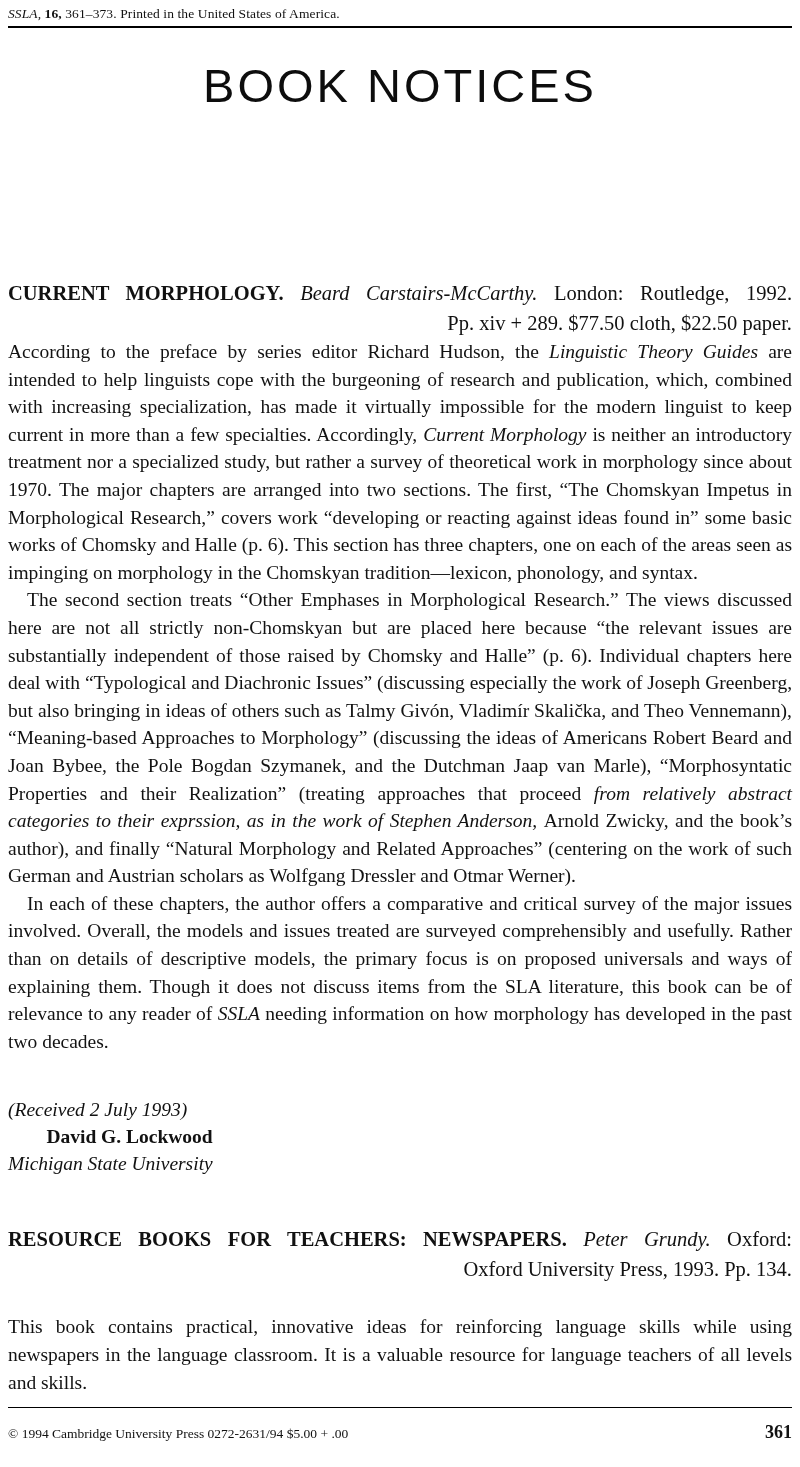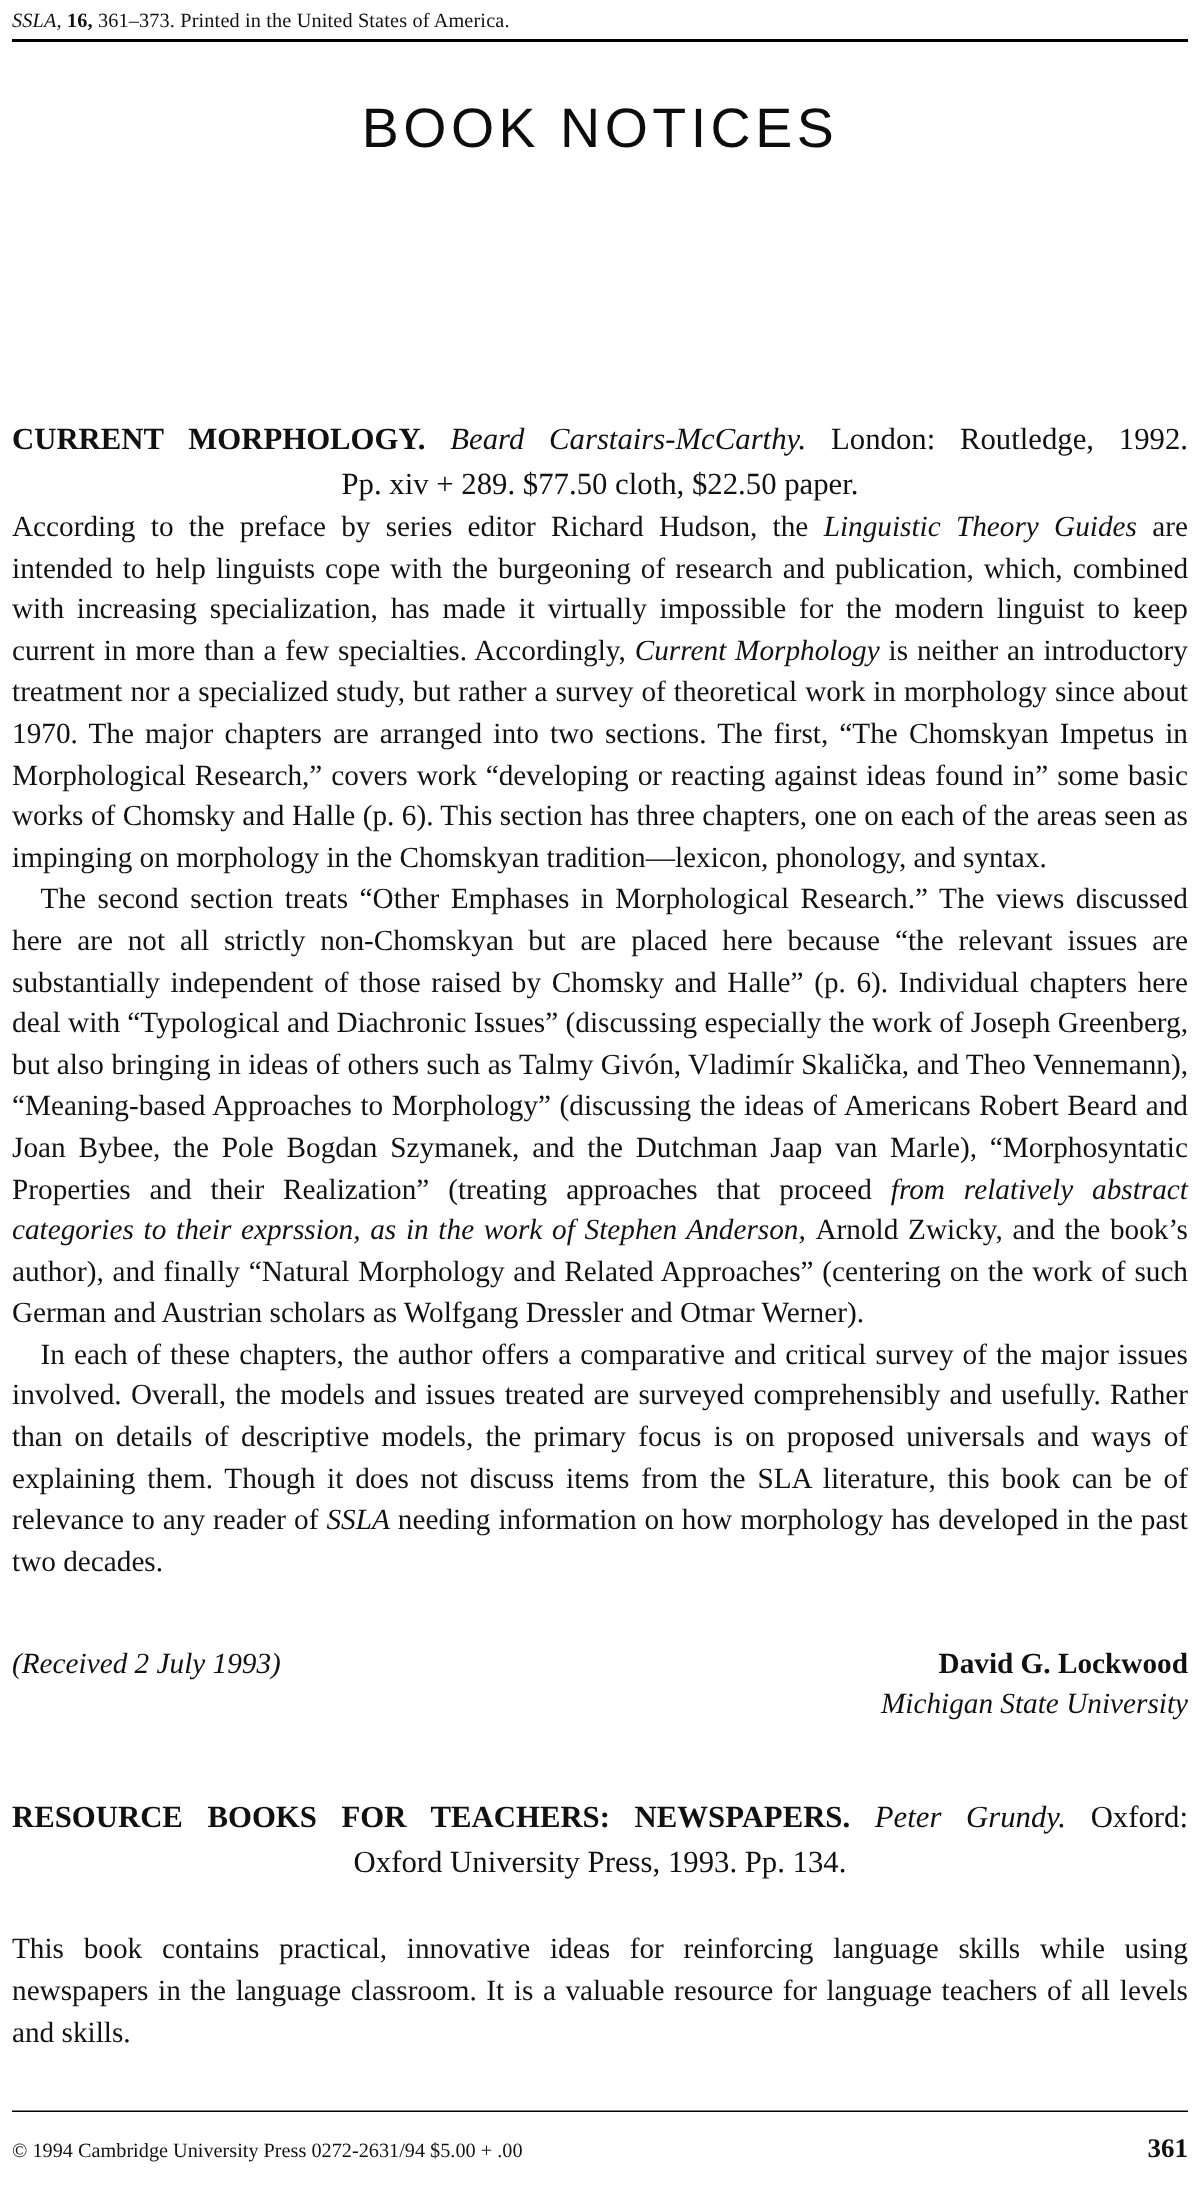--- a/index.html
+++ b/index.html
@@ -27,54 +27,55 @@
     letter-spacing: 0.1px;
   }
   .rule { background: #000; }
   .top-rule { height: 2px; margin-top: 4px; }
 
   .page-title {
     margin-top: 33px;
     text-align: center;
     font-family: "Liberation Sans", sans-serif;
     font-weight: 400;
-    font-size: 37px;
+    font-size: 47px;
     line-height: 50px;
     letter-spacing: 3px;
     color: #0d0d0d;
   }
 
   .review1-heading { margin-top: 167px; }
   .review2-heading { margin-top: 47px; }
   .review-heading {
     font-size: 20.5px;
     line-height: 30px;
   }
   .heading-line1 {
     text-align: justify;
     text-align-last: justify;
   }
-  .heading-line2 { text-align: center; }
+  .heading-line2 { text-align: right; }
 
   .review-body { }
   .body-par {
     font-size: 19.5px;
     line-height: 27.6px;
     text-align: justify;
     color: #121212;
   }
   .indent { text-indent: 19px; }
 
   .byline {
     margin-top: 41px;
     display: flex;
     justify-content: space-between;
     align-items: flex-start;
     font-size: 19.5px;
     line-height: 27px;
+    flex-direction: column;
   }
   .received { font-style: italic; }
   .author-block { text-align: right; }
   .reviewer-name { display: block; font-weight: bold; }
   .reviewer-affiliation { display: block; font-style: italic; }
 
   .review2-body { margin-top: 29px; }
 
   .page-footer {
     position: absolute;

